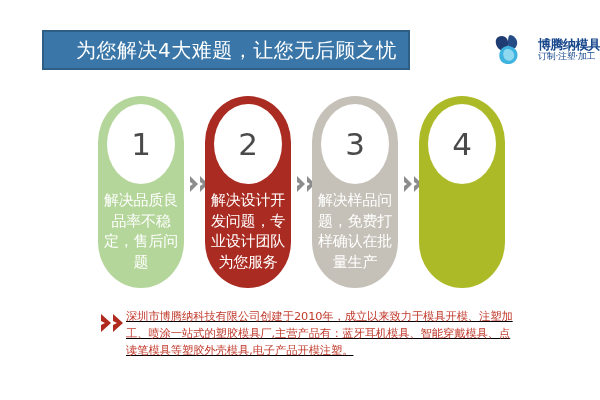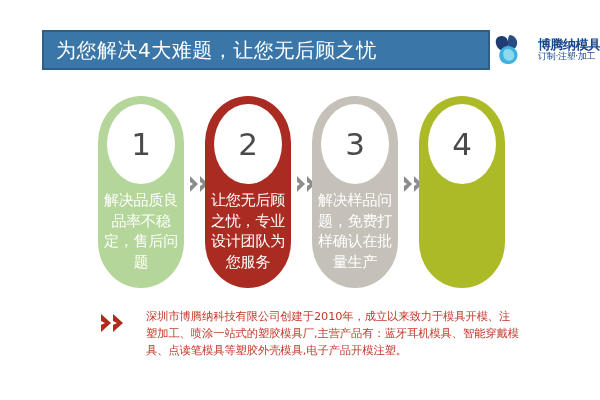--- a/index.html
+++ b/index.html
@@ -25,26 +25,27 @@
     left: 42px;
     top: 30px;
     width: 448px;
     height: 40px;
   }
 
   #title-bar {
     position: absolute;
     left: 0;
     top: 0;
-    width: 448px;
+    width: 368px;
     height: 40px;
     background: #3A77A8;
     border: 2px solid #2E5E86;
     display: flex;
     align-items: center;
+    padding-left: 20px;
   }
 
   #title-text {
     color: #ffffff;
     font-size: 20px;
     letter-spacing: 0.5px;
     padding-left: 12px;
     white-space: nowrap;
     line-height: 1;
   }
@@ -158,21 +159,22 @@
 
   
   #bottom {
     position: absolute;
     left: 100px;
     top: 308px;
     width: 420px;
     height: 60px;
     display: flex;
     align-items: flex-start;
-    gap: 20px;
+    gap: 0;
+    text-decoration: underline;
   }
 
   #bottom-chev {
     width: 26px;
     height: 22px;
     flex: 0 0 26px;
     margin-top: 4px;
   }
   #bottom-chev svg { display: block; }
 
@@ -225,21 +227,21 @@
         <path d="M1 2 L9 10 L1 18 L1 12 L4 10 L1 8 Z" fill="#8C8C8C"></path>
         <path d="M11 2 L19 10 L11 18 L11 12 L14 10 L11 8 Z" fill="#8C8C8C"></path>
       </svg>
     </div>
 
     <div class="pill-col" style="left:205px">
       <div class="pill" style="background:#AA2B21">
         <div class="pill-circle">
           <span class="pill-num">2</span>
         </div>
-        <div class="pill-text">让您无后顾之忧，专业设计团队为您服务</div>
+        <div class="pill-text">解决设计开发问题，专业设计团队为您服务</div>
       </div>
     </div>
 
     <div class="chev" style="left:296px">
       <svg width="22" height="20" viewBox="0 0 22 20" xmlns="http://www.w3.org/2000/svg">
         <path d="M1 2 L9 10 L1 18 L1 12 L4 10 L1 8 Z" fill="#8C8C8C"></path>
         <path d="M11 2 L19 10 L11 18 L11 12 L14 10 L11 8 Z" fill="#8C8C8C"></path>
       </svg>
     </div>
 

